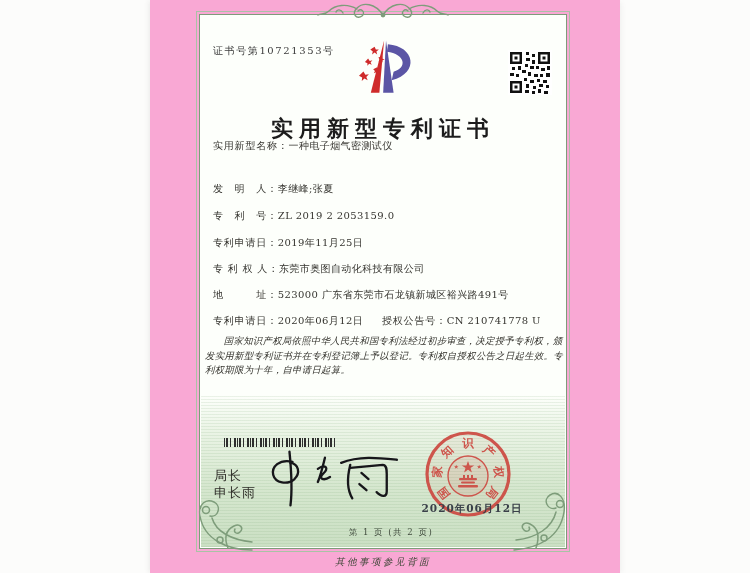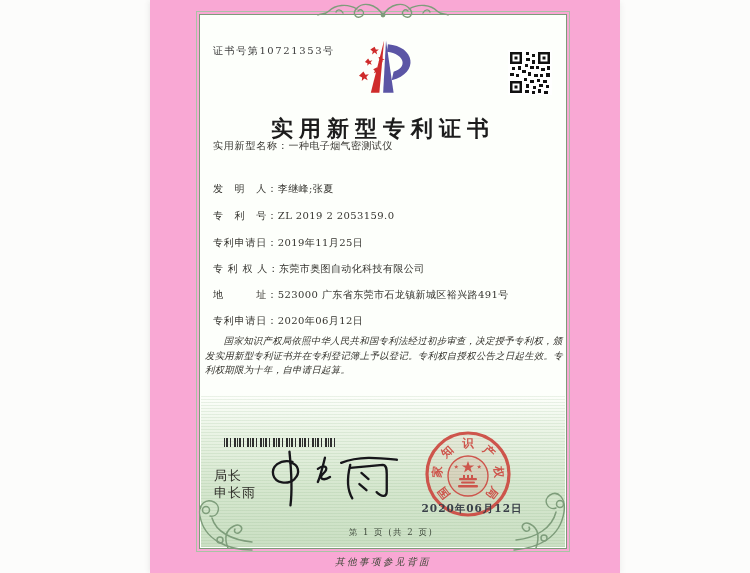--- a/index.html
+++ b/index.html
@@ -174,20 +174,23 @@
       <span class="lbl">专利申请日：</span><span class="val">2019年11月25日</span>
     </div>
     <div class="row r4">
       <span class="lbl">专 利 权 人：</span><span class="val">东莞市奥图自动化科技有限公司</span>
     </div>
     <div class="row r5">
       <span class="lbl">地　　　址：</span><span class="val">523000 广东省东莞市石龙镇新城区裕兴路491号</span>
     </div>
     <div class="row r6">
       <span class="lbl">专利申请日：</span><span class="val">2020年06月12日</span>
+      <span class="grant2">
+        <span class="lbl">授权公告号：</span><span class="val">CN 210741778 U</span>
+      </span>
     </div>
 
     <div class="paras">
       <p>国家知识产权局依照中华人民共和国专利法经过初步审查，决定授予专利权，颁发实用新型专利证书并在专利登记簿上予以登记。专利权自授权公告之日起生效。专利权期限为十年，自申请日起算。</p>
     </div>
 
     <div class="barcode"></div>
 
     <div class="signer">
       <div>局长</div>

